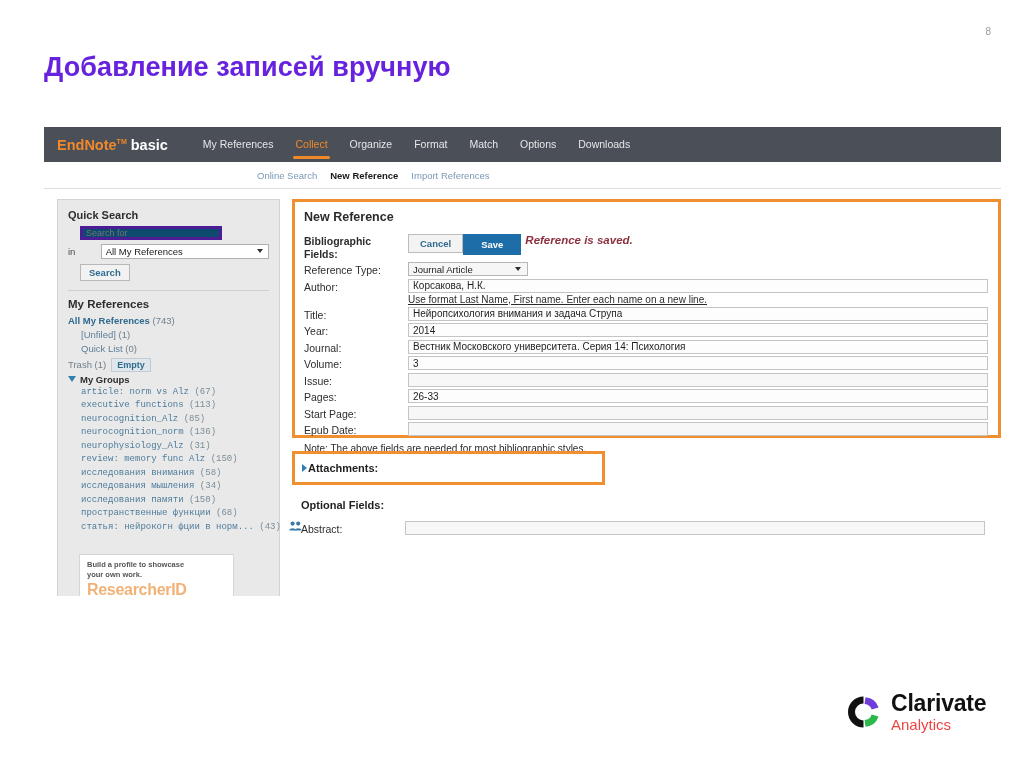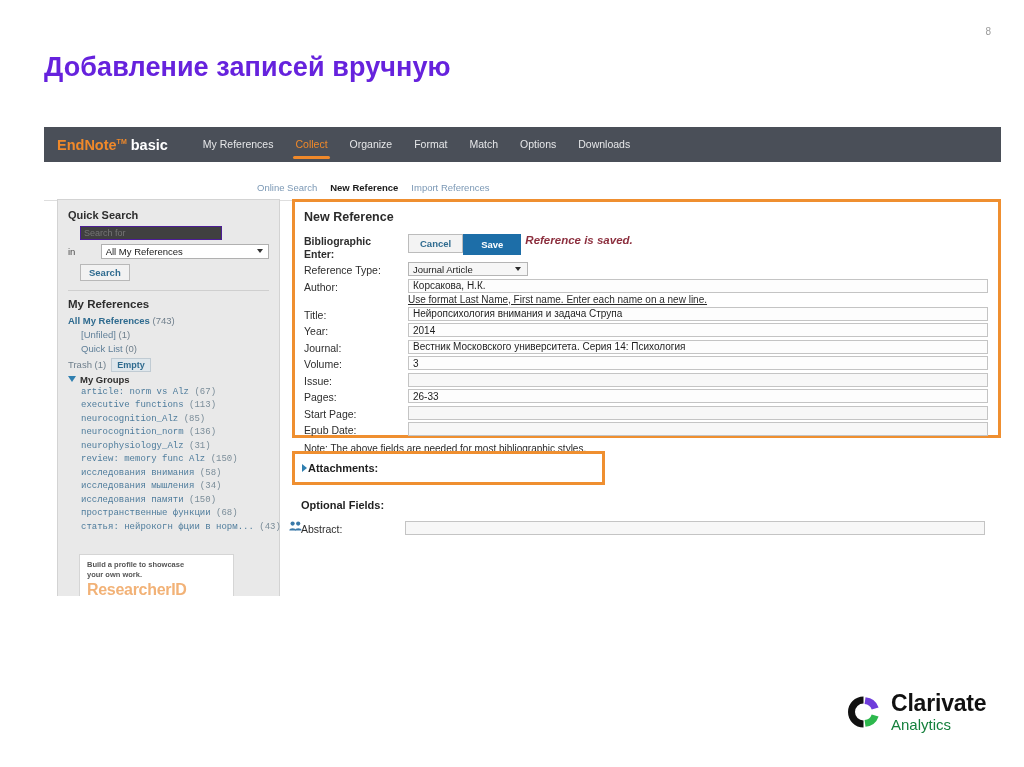--- a/index.html
+++ b/index.html
@@ -91,21 +91,21 @@
     left: 9px; right: 9px;
     bottom: 3px;
     height: 3px;
     border-radius: 2px;
     background: #f0892a;
   }
 
   
   .subnav {
     position: absolute;
-    left: 0; top: 48px;
+    left: 0; top: 36px;
     width: 957px;
     height: 26px;
     background: #ffffff;
     border-bottom: 1px solid #dedede;
     display: flex;
     align-items: center;
     padding-left: 213px;
     box-sizing: border-box;
   }
   .subnav-item {
@@ -134,22 +134,22 @@
     font-size: 11px;
     font-weight: bold;
     color: #2e2e2e;
     margin: 1px 0 5px 0;
   }
   .search-input {
     display: block;
     width: 142px;
     height: 14px;
     margin-left: 12px;
-    border: 1px solid #4c1d95;
-    background: #404040;
+    border: 3px solid #4c1d95;
+    background: #0c4a6e;
     font-size: 9px;
     color: #a9a9a9;
     font-family: "Liberation Sans", sans-serif;
     padding: 0 3px;
     box-sizing: border-box;
   }
   .in-row {
     display: flex;
     align-items: center;
     margin-top: 4px;
@@ -467,21 +467,21 @@
   }
   .logo-text { line-height: 1; }
   .logo-t1 {
     font-size: 23px;
     font-weight: bold;
     color: #111111;
     letter-spacing: -0.2px;
   }
   .logo-t2 {
     font-size: 15px;
-    color: #15803d;
+    color: #ef4444;
     margin-top: 2px;
   }
 </style>
 </head>
 <body>
 
 <div class="slide-number">8</div>
 
 <div class="slide-title">Добавление записей вручную</div>
 
@@ -614,21 +614,21 @@
   <div class="main">
 
     <div class="bib-box">
       <div class="panel-title">New Reference</div>
 
       <div class="form">
 
         <div class="frow">
           <div class="flabel bold">
             <div>Bibliographic</div>
-            <div>Enter:</div>
+            <div>Fields:</div>
           </div>
           <div class="fctl">
             <div class="btnbar">
               <button class="btn-cancel">Cancel</button>
               <button class="btn-save">Save</button>
               <span class="saved-msg">Reference is saved.</span>
             </div>
           </div>
         </div>
 

